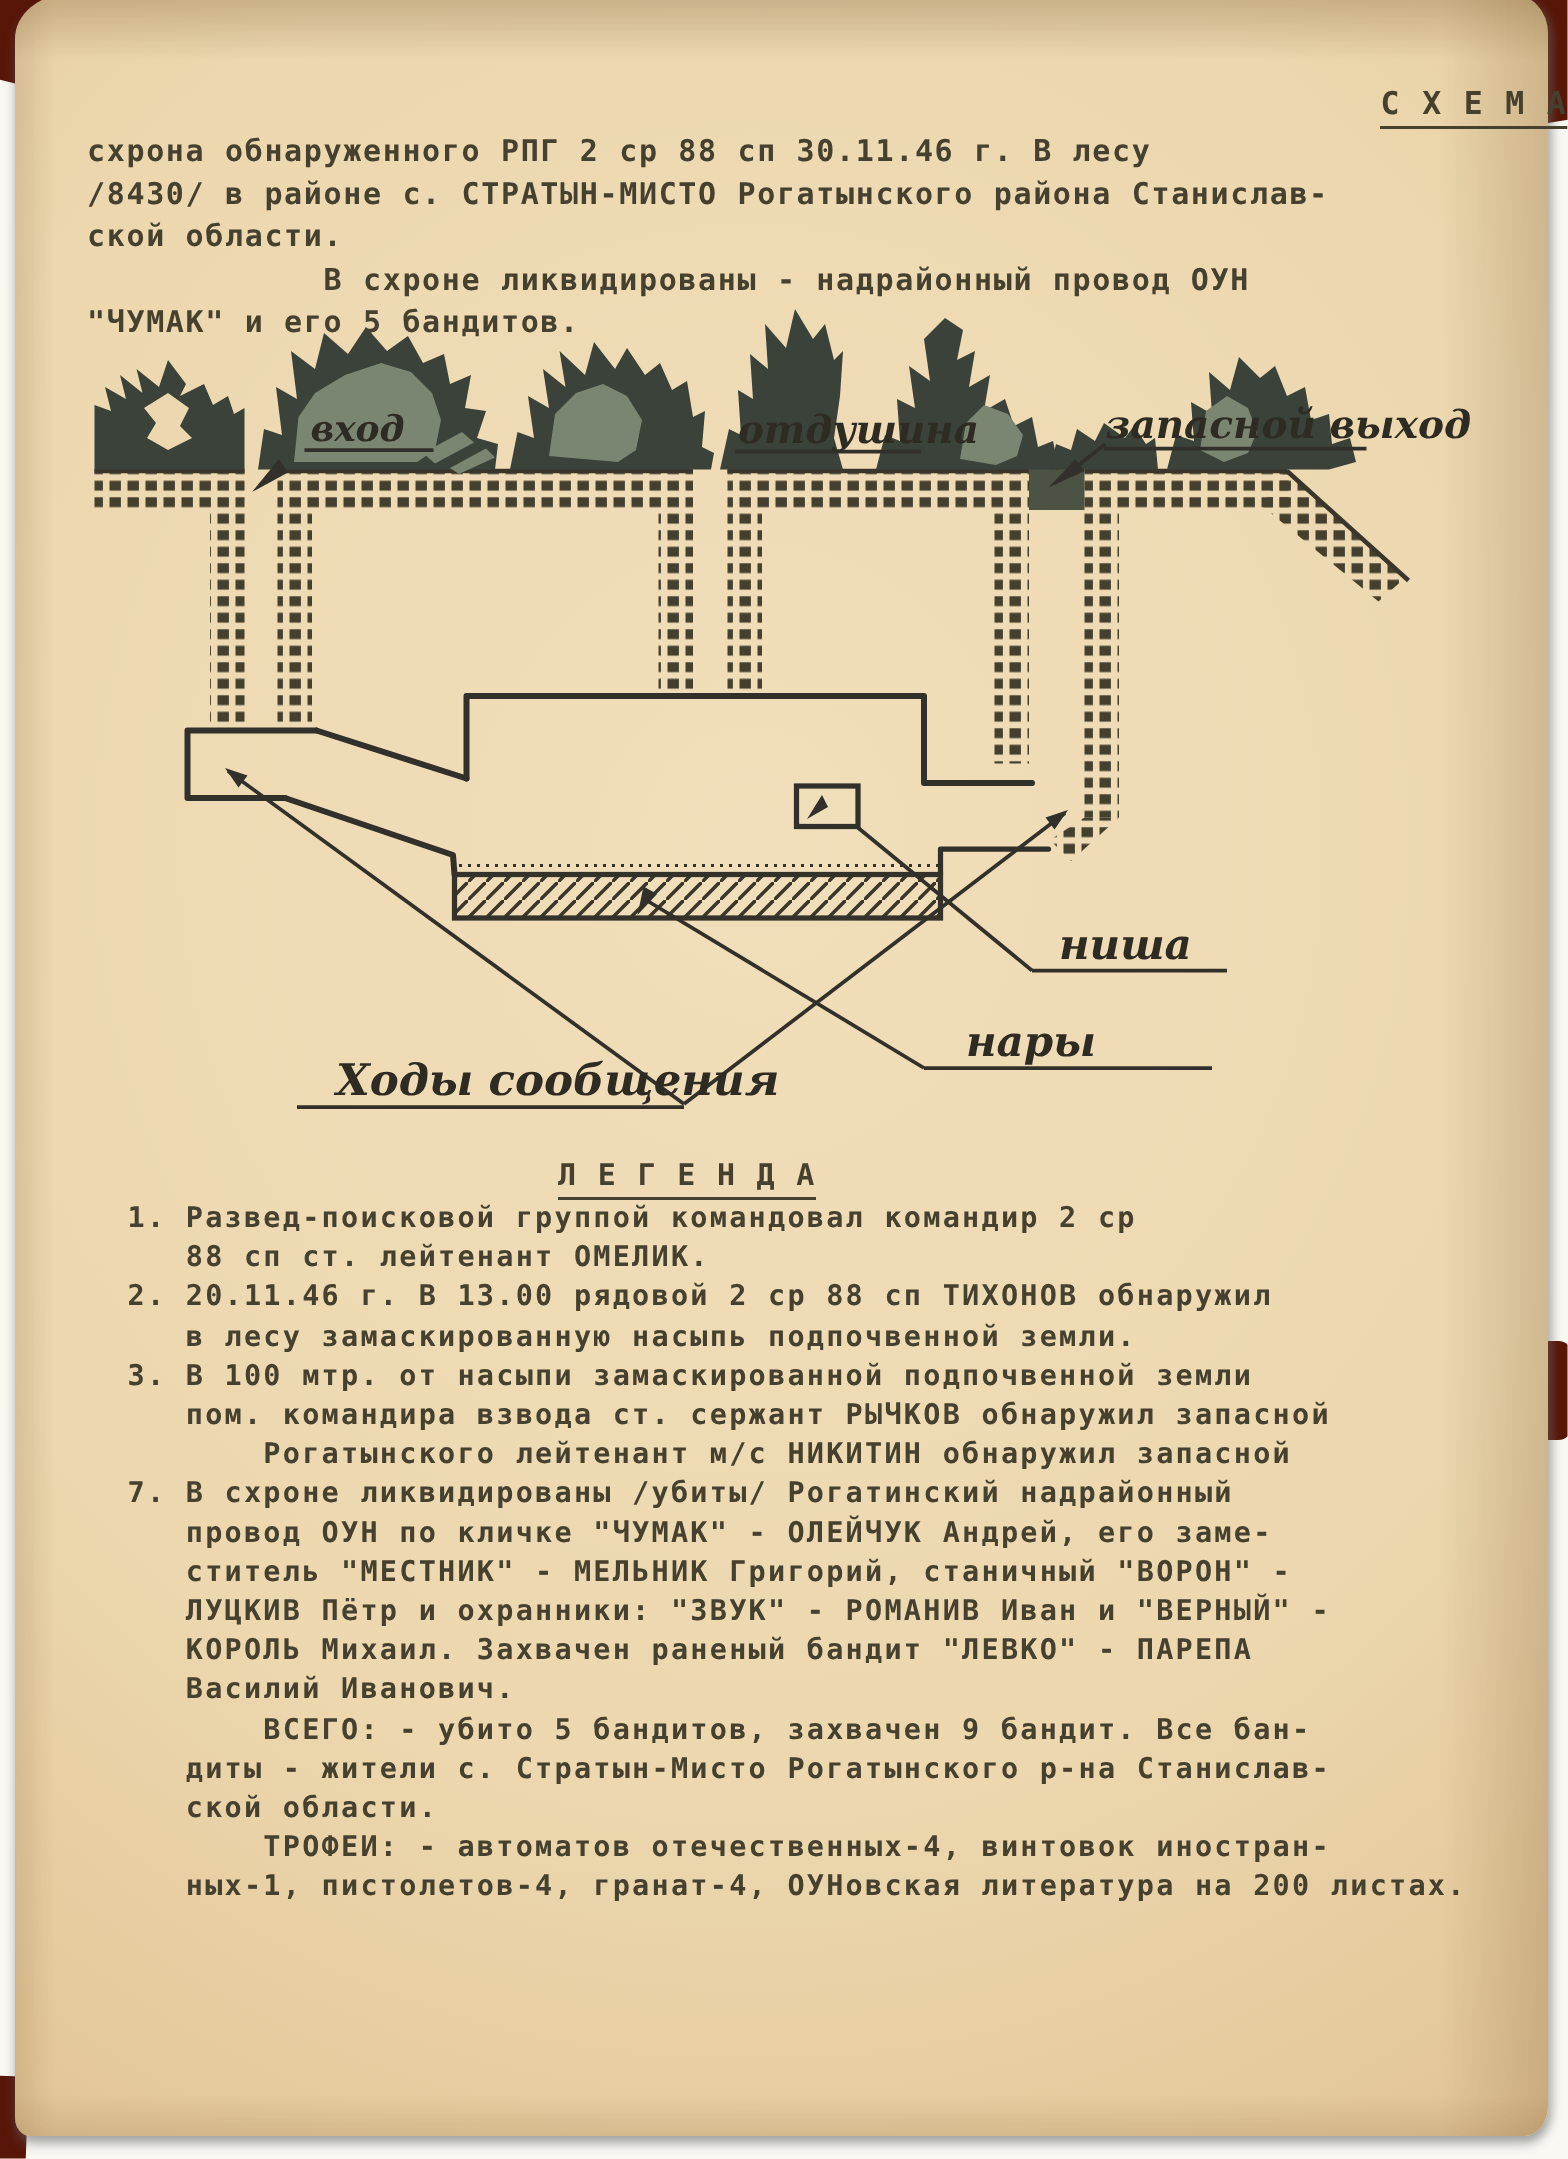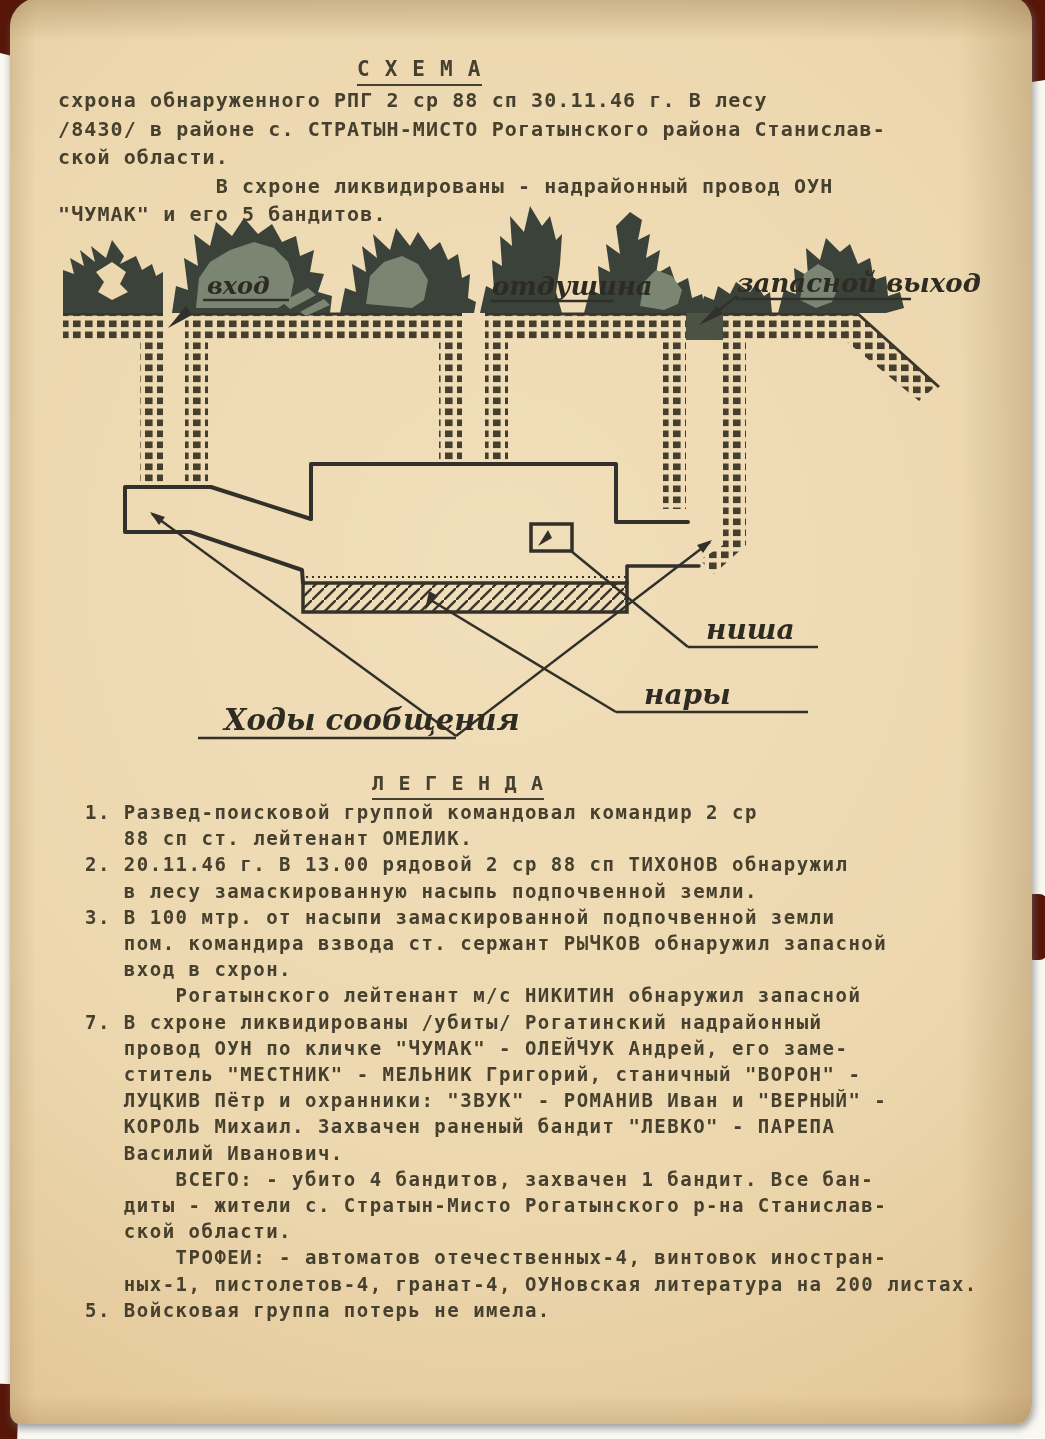--- a/index.html
+++ b/index.html
@@ -26,21 +26,21 @@
       linear-gradient(0deg, rgba(112,80,38,.15), rgba(112,80,38,0) 28px),
       linear-gradient(270deg, rgba(112,80,38,.22), rgba(112,80,38,0) 72px),
       linear-gradient(90deg, rgba(112,80,38,.16), rgba(112,80,38,0) 26px);
   }
   .typew{
     position:absolute;z-index:2;
     font-family:"DejaVu Sans Mono",monospace;
     font-weight:bold;color:#46402f;
   }
   .tl{white-space:pre;}
-  #schema-title{left:0;top:57px;width:1045px;text-align:left;font-size:21px;letter-spacing:1.2px;}
+  #schema-title{left:0;top:57px;width:1045px;text-align:right;font-size:21px;letter-spacing:1.2px;}
   #schema-title .undl{margin-left:357px;}
   .undl{border-bottom:2.5px solid #46402f;padding-bottom:3px;display:inline-block;}
   #header-lines{left:58px;top:86px;font-size:20px;line-height:28.5px;letter-spacing:1.1px;}
   #legend-title{left:372px;top:771px;font-size:20px;letter-spacing:1.2px;}
   #legend-lines{left:85px;top:799px;font-size:19px;line-height:26.2px;letter-spacing:1.5px;}
   #diagram-svg{position:absolute;left:0;top:0;z-index:2;}
   .script-label{
     font-family:"DejaVu Serif",serif;font-style:italic;font-weight:bold;
     fill:#2e2b23;
   }
@@ -162,27 +162,25 @@
 </svg>
 
 <div id="legend-title" class="typew"><span class="undl">Л Е Г Е Н Д А</span></div>
 <div id="legend-lines" class="typew">
     <div class="tl">1. Развед-поисковой группой командовал командир 2 ср</div>
     <div class="tl">   88 сп ст. лейтенант ОМЕЛИК.</div>
     <div class="tl">2. 20.11.46 г. В 13.00 рядовой 2 ср 88 сп ТИХОНОВ обнаружил</div>
     <div class="tl">   в лесу замаскированную насыпь подпочвенной земли.</div>
     <div class="tl">3. В 100 мтр. от насыпи замаскированной подпочвенной земли</div>
     <div class="tl">   пом. командира взвода ст. сержант РЫЧКОВ обнаружил запасной</div>
-    <div class="tl">   вход в схрон.</div>
     <div class="tl">       Рогатынского лейтенант м/с НИКИТИН обнаружил запасной</div>
     <div class="tl">7. В схроне ликвидированы /убиты/ Рогатинский надрайонный</div>
     <div class="tl">   провод ОУН по кличке "ЧУМАК" - ОЛЕЙЧУК Андрей, его заме-</div>
     <div class="tl">   ститель "МЕСТНИК" - МЕЛЬНИК Григорий, станичный "ВОРОН" -</div>
     <div class="tl">   ЛУЦКИВ Пётр и охранники: "ЗВУК" - РОМАНИВ Иван и "ВЕРНЫЙ" -</div>
     <div class="tl">   КОРОЛЬ Михаил. Захвачен раненый бандит "ЛЕВКО" - ПАРЕПА</div>
     <div class="tl">   Василий Иванович.</div>
-    <div class="tl">       ВСЕГО: - убито 4 бандитов, захвачен 1 бандит. Все бан-</div>
+    <div class="tl">       ВСЕГО: - убито 5 бандитов, захвачен 9 бандит. Все бан-</div>
     <div class="tl">   диты - жители с. Стратын-Мисто Рогатынского р-на Станислав-</div>
     <div class="tl">   ской области.</div>
     <div class="tl">       ТРОФЕИ: - автоматов отечественных-4, винтовок иностран-</div>
     <div class="tl">   ных-1, пистолетов-4, гранат-4, ОУНовская литература на 200 листах.</div>
-    <div class="tl">5. Войсковая группа потерь не имела.</div>
   </div>
 
 </body></html>

